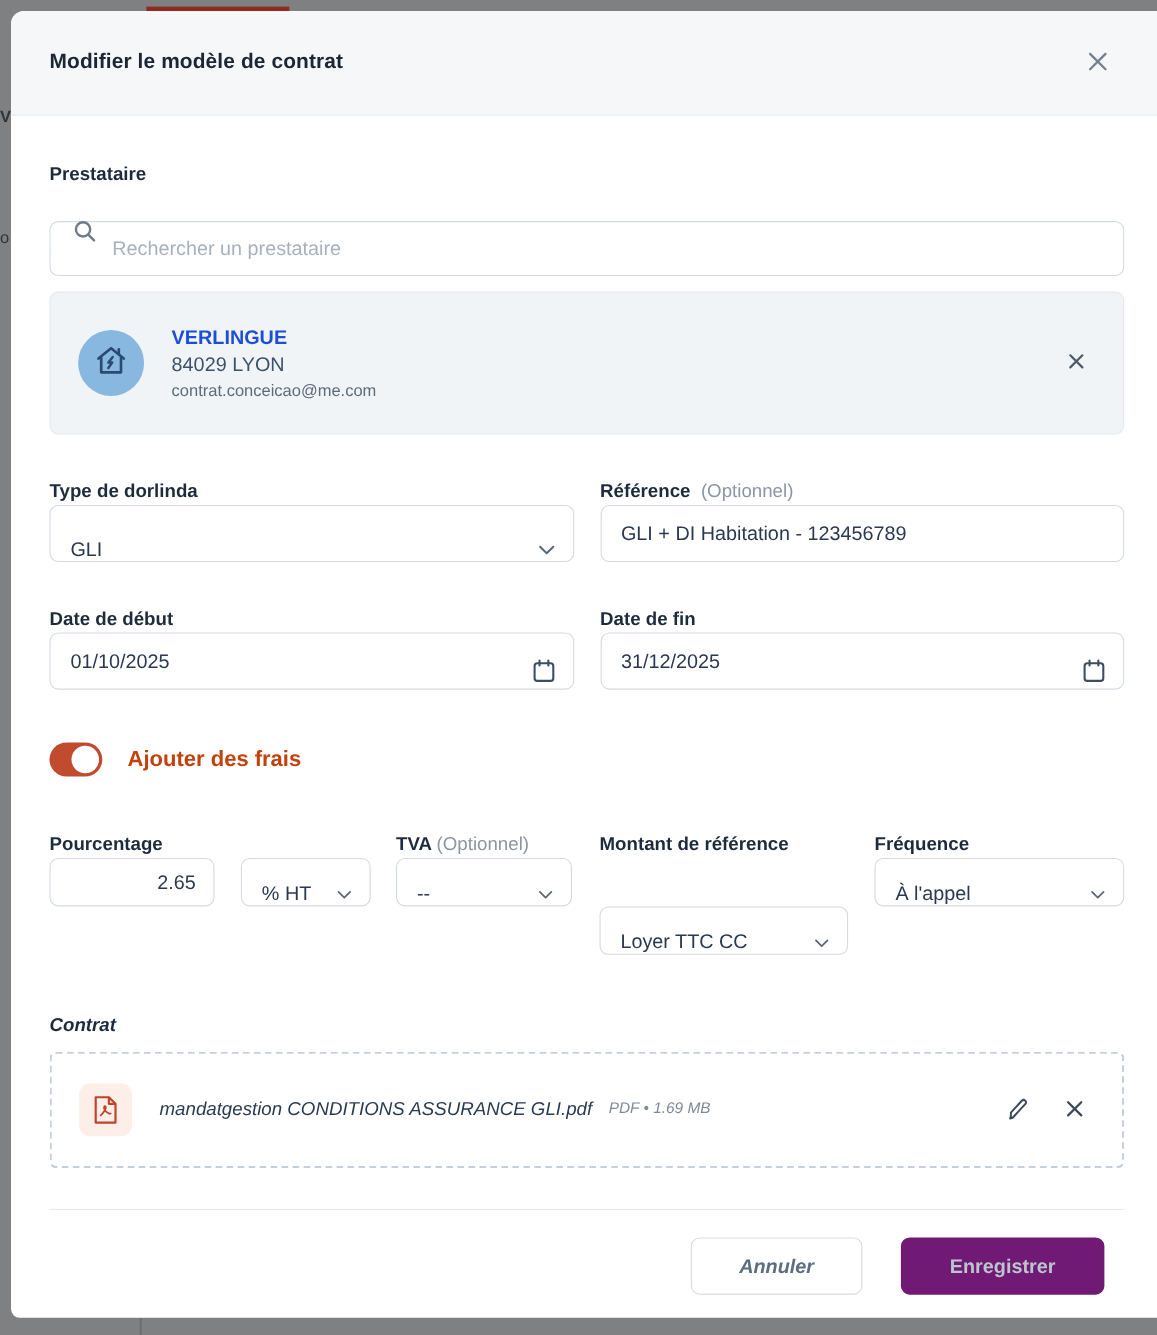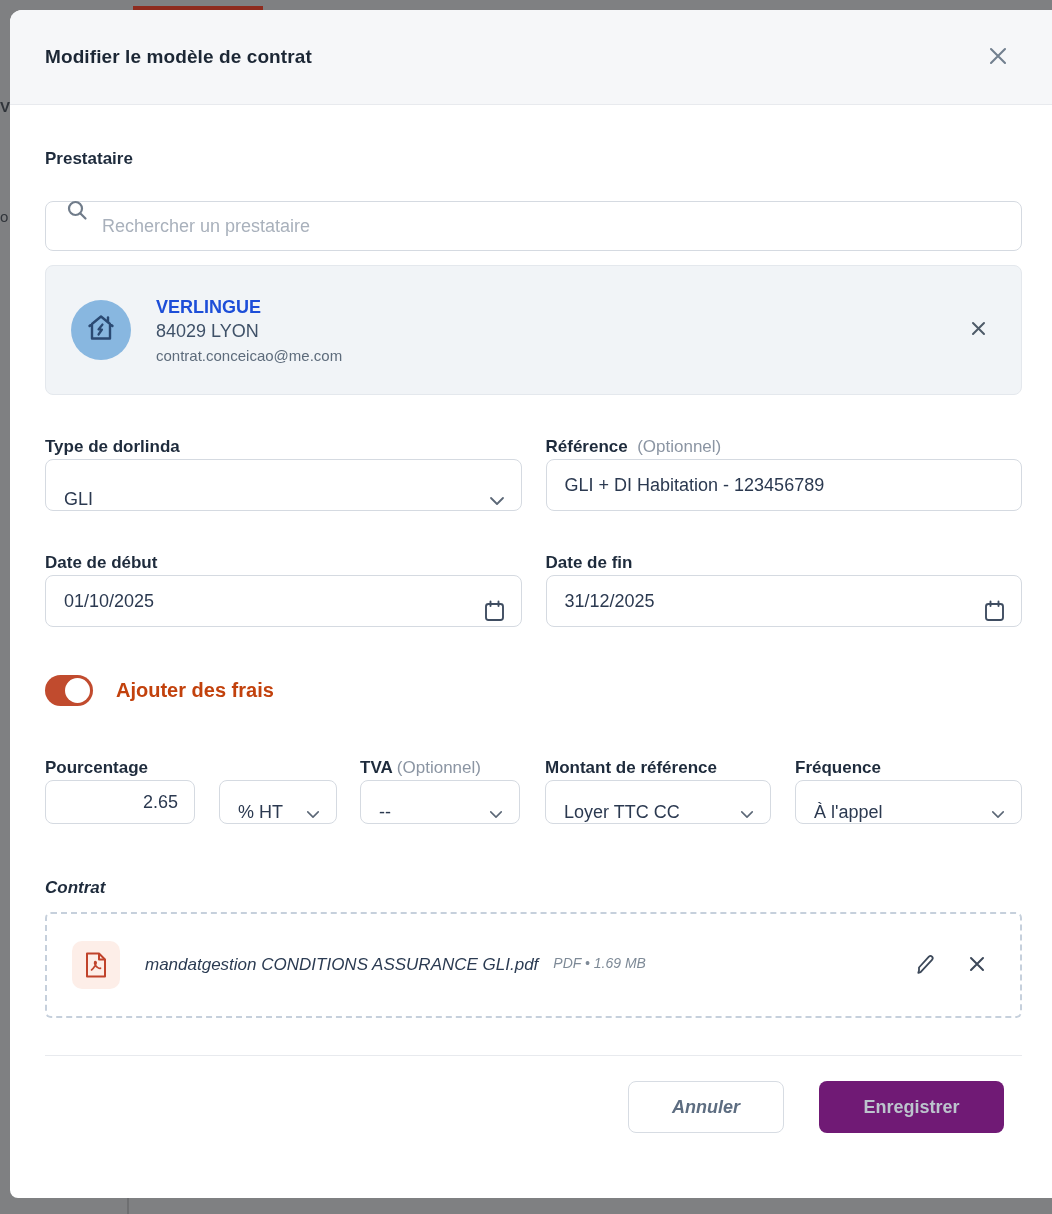--- a/index.html
+++ b/index.html
@@ -68,21 +68,21 @@
   .toggle-knob { position:absolute; right: 3px; top: 3px; width: 25px; height: 25px; border-radius: 50%; background: #ffffff; }
   .toggle-label { margin-left: 23px; font-size: 20px; font-weight: 700; color: #c2410c; }
 
   .fees-row { margin-top: 52px; display: flex; }
   .fee-group { display: flex; flex-direction: column; }
   .fee-label { font-size: 17px; font-weight: 700; color:#1e2b3c; white-space: nowrap; }
   .fee-controls { display:flex; }
   .fee-controls .control { height: 44px; }
   .w-num { width: 150px; } .w-unit { width: 118px; margin-left: 24px; }
   .w-tva { width: 160px; } .w-amount { width: 226px; } .w-freq { width: 227px; }
-  .g2 { margin-left: 23px; } .g3 { margin-left: 25px; } .g4 { margin-left: 24px; }
+  .g2 { margin-left: 23px; } .g3 { margin-left: 25px; gap: 44px; } .g4 { margin-left: 24px; }
   .num-input { width:100%; height:100%; border:none; outline:none; font-size:18px; color:#2b3950; text-align:right; font-family:inherit; background:transparent; }
 
   .contract-section { margin-top: 54px; font-style: italic; }
   .file-card {
     margin-top: 14px; height: 106px; border: 2px dashed #c6d0dc; border-radius: 6px;
     display: flex; align-items: center; padding: 0 30px 0 25px; background:#fff;
   }
   .pdf-chip { width: 48px; height: 48px; border-radius: 10px; background: #fdeee8; display:flex; align-items:center; justify-content:center; flex: 0 0 48px; }
   .file-info { margin-left: 25px; display:flex; flex-direction:row; gap: 15px; }
   .file-name { font-size: 17px; color: #2b3b52; }

